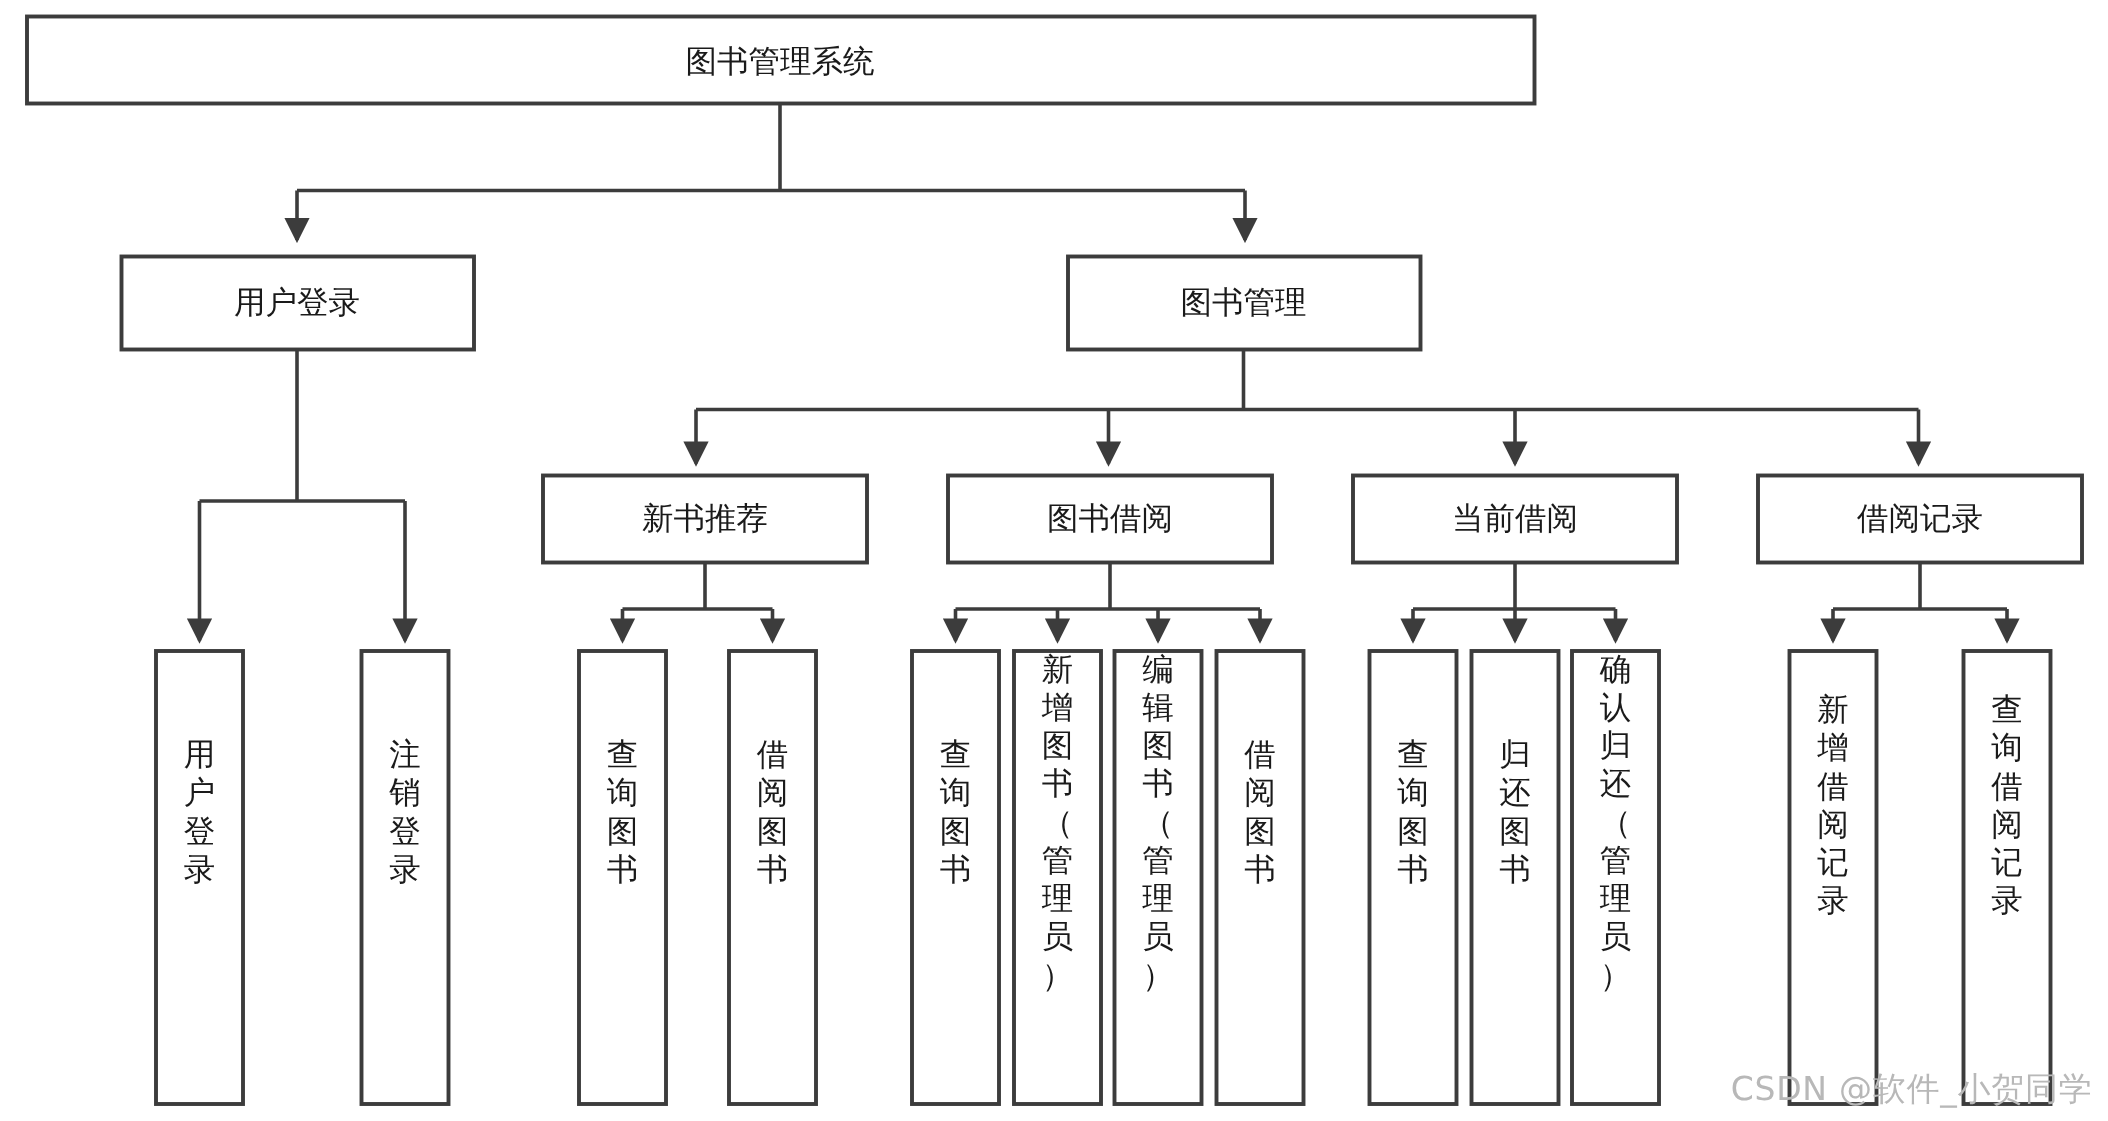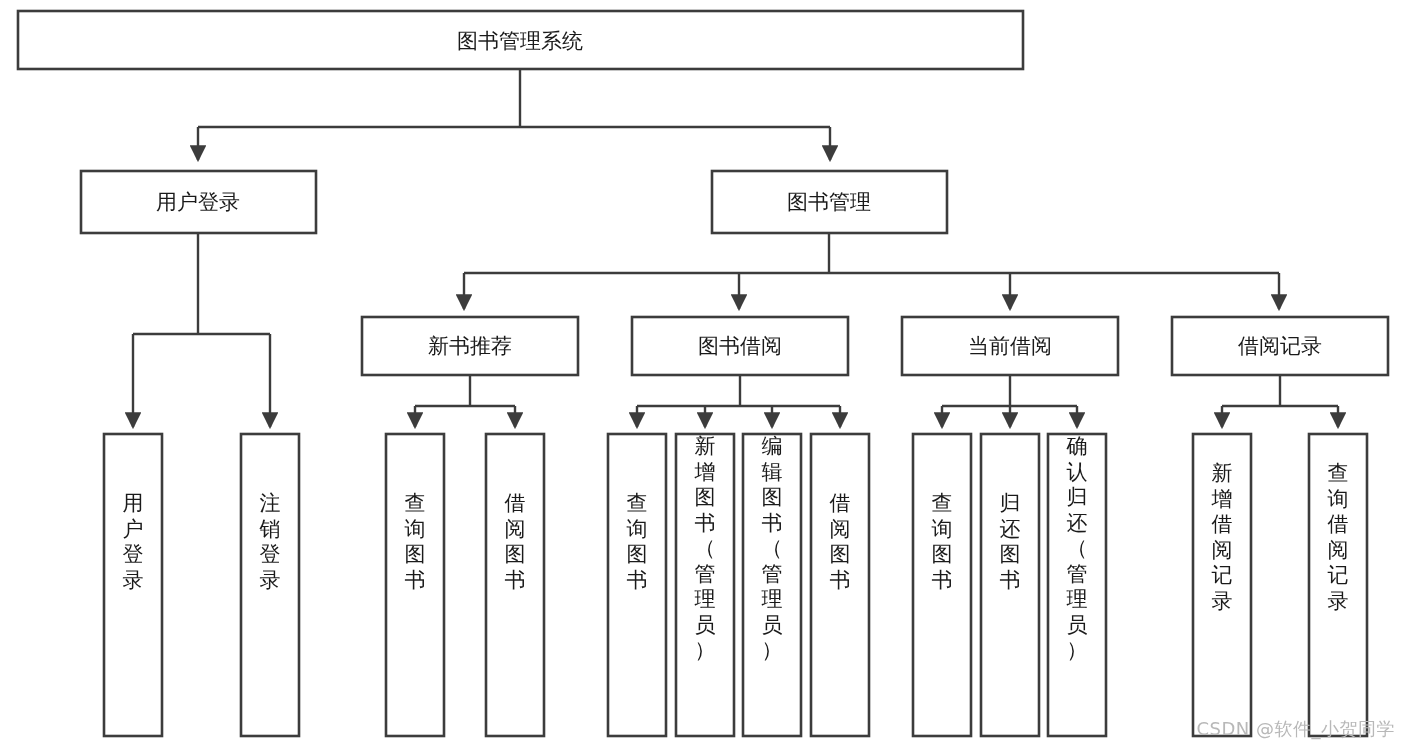--- a/index.html
+++ b/index.html
@@ -45,21 +45,21 @@
     fill: #1a1a1a;
     font-family: "DejaVu Sans", "Liberation Sans", sans-serif;
     font-size: 21px;
     text-anchor: middle;
   }
   .watermark {
     position: absolute;
     right: 10px;
     bottom: 6px;
     font-family: "DejaVu Sans", "Liberation Sans", sans-serif;
-    font-size: 18px;
+    font-size: 22px;
     color: #b8b8b8;
     letter-spacing: 0.5px;
     white-space: nowrap;
     pointer-events: none;
   }
 </style>
 </head>
 <body>
 
 <svg id="diagram" viewBox="0 0 1405 747" xmlns="http://www.w3.org/2000/svg">

